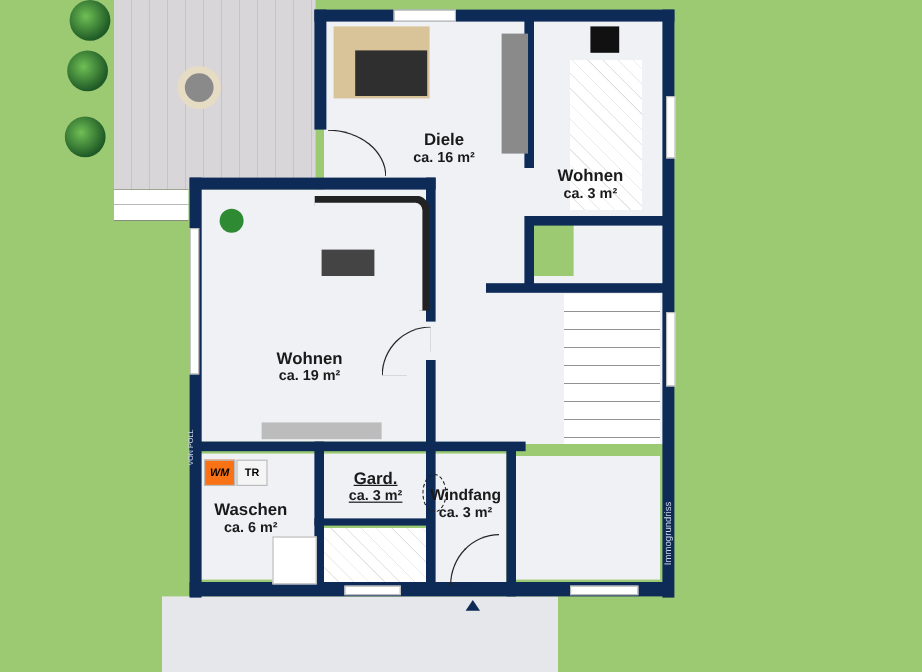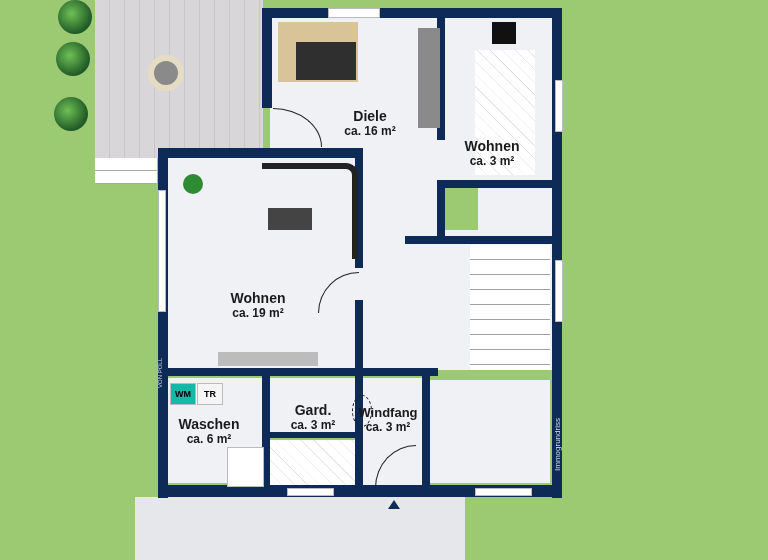--- a/index.html
+++ b/index.html
@@ -86,33 +86,33 @@
     <span class="area">ca. 16 m²</span>
   </div>
   <div class="label" style="left:452px;top:138px;width:80px;">
     <span class="name">Wohnen</span>
     <span class="area">ca. 3 m²</span>
   </div>
   <div class="label" style="left:218px;top:290px;width:80px;">
     <span class="name">Wohnen</span>
     <span class="area">ca. 19 m²</span>
   </div>
-  <div class="label" style="left:278px;top:402px;width:70px;">
+  <div class="label" style="left:278px;top:390px;width:70px;text-decoration:underline;">
     <span class="name">Gard.</span>
     <span class="area">ca. 3 m²</span>
   </div>
   <div class="label" style="left:352px;top:405px;width:72px;">
     <span class="name" style="font-size:13px;">Windfang</span>
     <span class="area">ca. 3 m²</span>
   </div>
   <div class="label" style="left:168px;top:416px;width:82px;">
     <span class="name">Waschen</span>
     <span class="area">ca. 6 m²</span>
   </div>
 
-  <div class="abs" style="left:170px;top:383px;width:24px;height:20px;background:#14b8a6;border:1px solid #bbb;font-size:9px;font-weight:bold;text-align:center;line-height:20px;">WM</div>
+  <div class="abs" style="left:170px;top:383px;width:24px;height:20px;background:#f97316;border:1px solid #bbb;font-size:9px;font-weight:bold;text-align:center;line-height:20px;font-style:italic;">WM</div>
   <div class="abs" style="left:197px;top:383px;width:24px;height:20px;background:#f5f5f5;border:1px solid #bbb;font-size:9px;font-weight:bold;text-align:center;line-height:20px;">TR</div>
 
   <div class="abs" style="left:388px;top:500px;width:0;height:0;border-left:6px solid transparent;border-right:6px solid transparent;border-bottom:9px solid #0d2b56;"></div>
 
   <div class="abs" style="left:512px;top:440px;width:90px;font-size:8px;color:#cfd6e6;transform:rotate(-90deg);text-align:center;">Immogrundriss</div>
   <div class="abs" style="left:140px;top:370px;width:40px;font-size:6px;color:#cfd6e6;transform:rotate(-90deg);text-align:center;">VON POLL</div>
 </div>
 
 </body></html>

